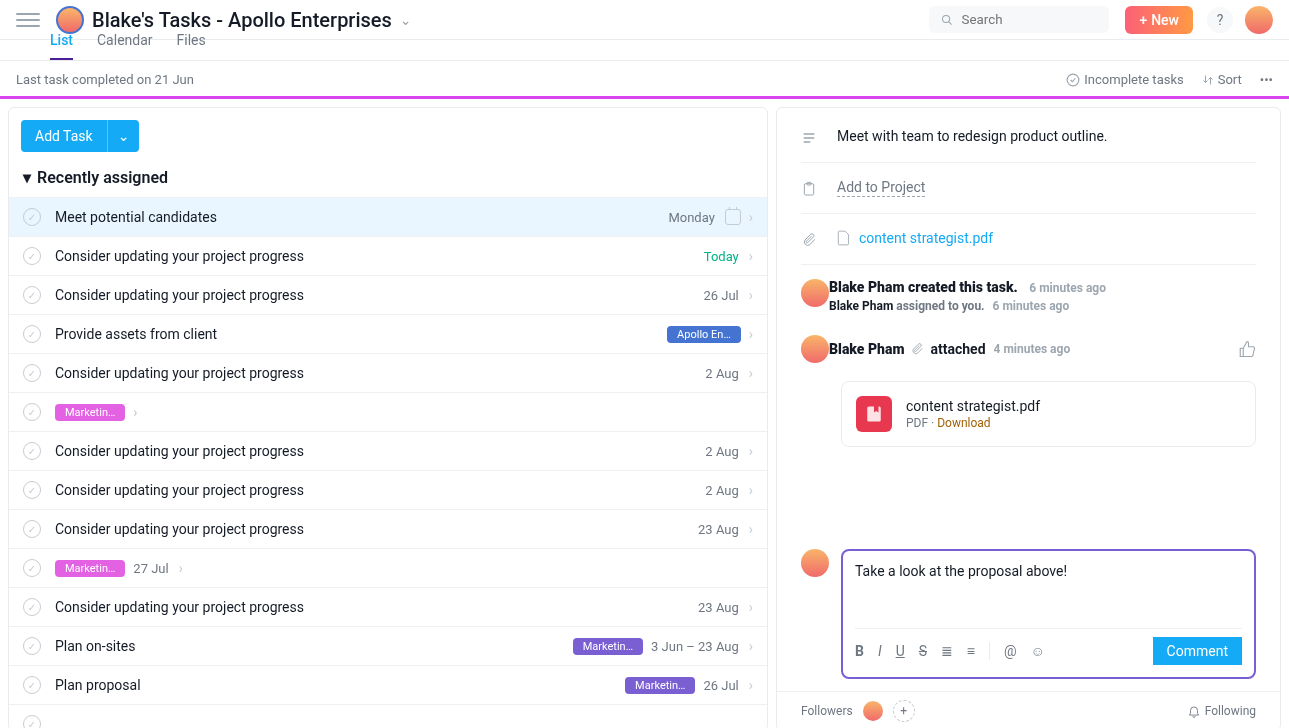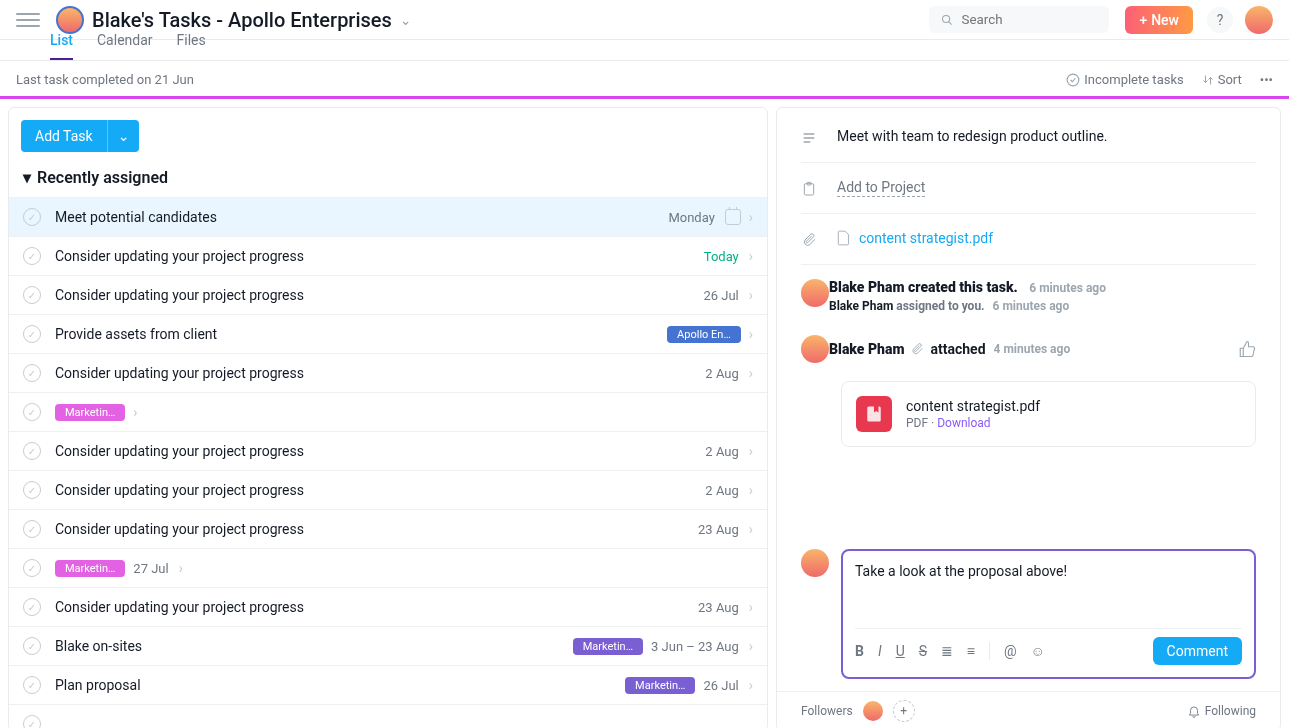--- a/index.html
+++ b/index.html
@@ -58,21 +58,21 @@
     .activity-meta { color:#9ca6af; font-size:12px; margin-left:8px; }
     .thumb { width:18px; height:18px; color:#9ca6af; margin-left:auto; cursor:pointer; }
     .attach-card { margin:8px 0 8px 40px; border:1px solid #e8ecee; border-radius:8px; padding:14px; display:flex; gap:14px; align-items:center; }
     .pdf-badge { width:36px; height:36px; background:#e8384f; border-radius:6px; display:flex; align-items:center; justify-content:center; color:#fff; }
     .comment-box { margin:0 24px 12px 24px; display:flex; gap:12px; }
     .comment-input { flex:1; border:2px solid #7a5fd3; border-radius:8px; padding:12px; min-height:130px; display:flex; flex-direction:column; }
     .comment-text { flex:1; outline:none; font-size:14px; }
     .comment-toolbar { display:flex; align-items:center; border-top:1px solid #edf1f2; padding-top:8px; gap:14px; color:#6f7782; }
     .tb-group { display:flex; gap:14px; }
     .tb-sep { width:1px; height:18px; background:#e8ecee; }
-    .comment-btn { margin-left:auto; background:#14aaf5; color:#fff; padding:6px 14px; border-radius:6px; cursor:pointer; }
+    .comment-btn { margin-left:auto; background:#14aaf5; color:#fff; padding:6px 14px; border-radius:0; cursor:pointer; }
     .followers-bar { border-top:1px solid #edf1f2; padding:8px 24px; display:flex; align-items:center; gap:10px; color:#6f7782; font-size:12px; }
     .add-follower { width:22px; height:22px; border:1px dashed #c5ccd1; border-radius:50%; display:flex; align-items:center; justify-content:center; cursor:pointer; }
     .following { margin-left:auto; display:flex; align-items:center; gap:4px; cursor:pointer; }
     svg { display:block; }
   </style>
 </head>
 <body>
 
 <div class="topbar">
   <div class="hamburger">
@@ -198,21 +198,21 @@
           <div class="row-chevron">›</div>
         </div>
         <div class="task-row">
           <div class="complete-circle">✓</div>
           <div class="task-title">Consider updating your project progress</div>
           <div class="task-meta">23 Aug</div>
           <div class="row-chevron">›</div>
         </div>
         <div class="task-row">
           <div class="complete-circle">✓</div>
-          <div class="task-title">Blake on-sites</div>
+          <div class="task-title">Plan on-sites</div>
           <div class="pill" style="background: rgb(122, 95, 211);">Marketin…</div>
           <div class="task-meta">3 Jun – 23 Aug</div>
           <div class="row-chevron">›</div>
         </div>
         <div class="task-row">
           <div class="complete-circle">✓</div>
           <div class="task-title">Plan proposal</div>
           <div class="pill" style="background: rgb(122, 95, 211);">Marketin…</div>
           <div class="task-meta">26 Jul</div>
           <div class="row-chevron">›</div>
@@ -291,21 +291,21 @@
 
       <div class="attach-card">
         <div class="pdf-badge">
           <svg width="18" height="18" viewBox="0 0 24 24">
               <path d="M12 2v8l3-2 3 2V2M5 2h14a2 2 0 012 2v16a2 2 0 01-2 2H5a2 2 0 01-2-2V4a2 2 0 012-2z" fill="#fff" opacity="0.85"></path>
             </svg>
         </div>
         <div>
           <div>content strategist.pdf</div>
           <div style="color:#6f7782;font-size:12px;margin-top:2px">
-            <span>PDF</span> · <span class="link" style="color:#8b5cf6">Download</span>
+            <span>PDF</span> · <span class="link" style="color:#a16207">Download</span>
           </div>
         </div>
       </div>
     </div>
 
     <div class="comment-box">
       <div class="avatar"></div>
       <div class="comment-input">
         <div class="comment-text" contenteditable="true" style="">Take a look at the proposal above!</div>
         <div class="comment-toolbar">

